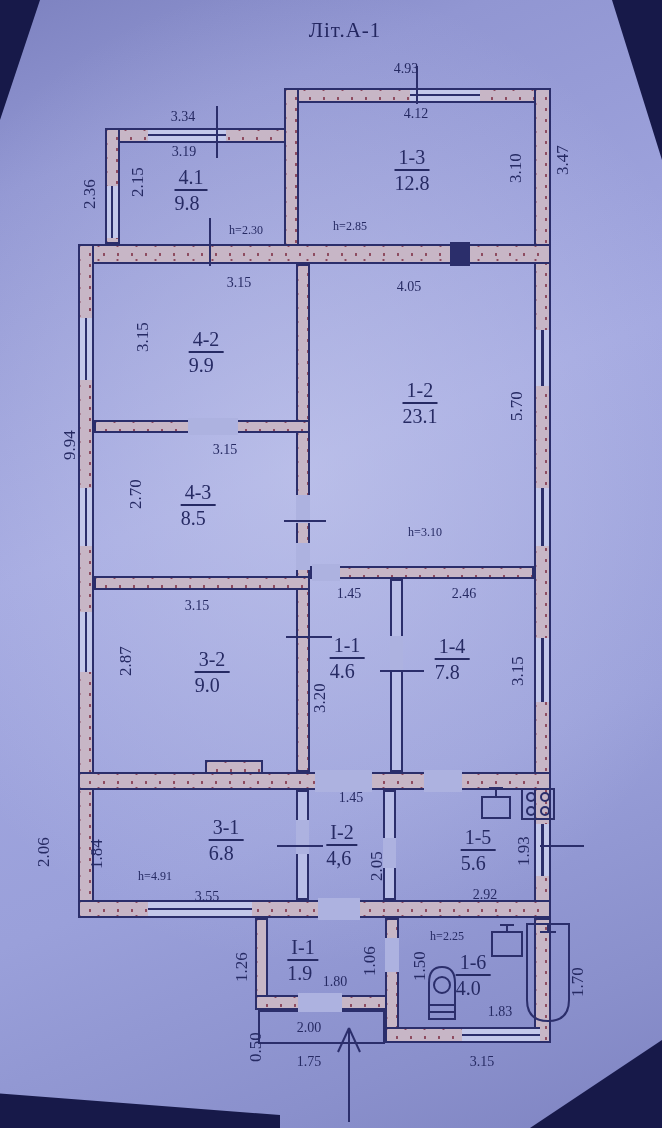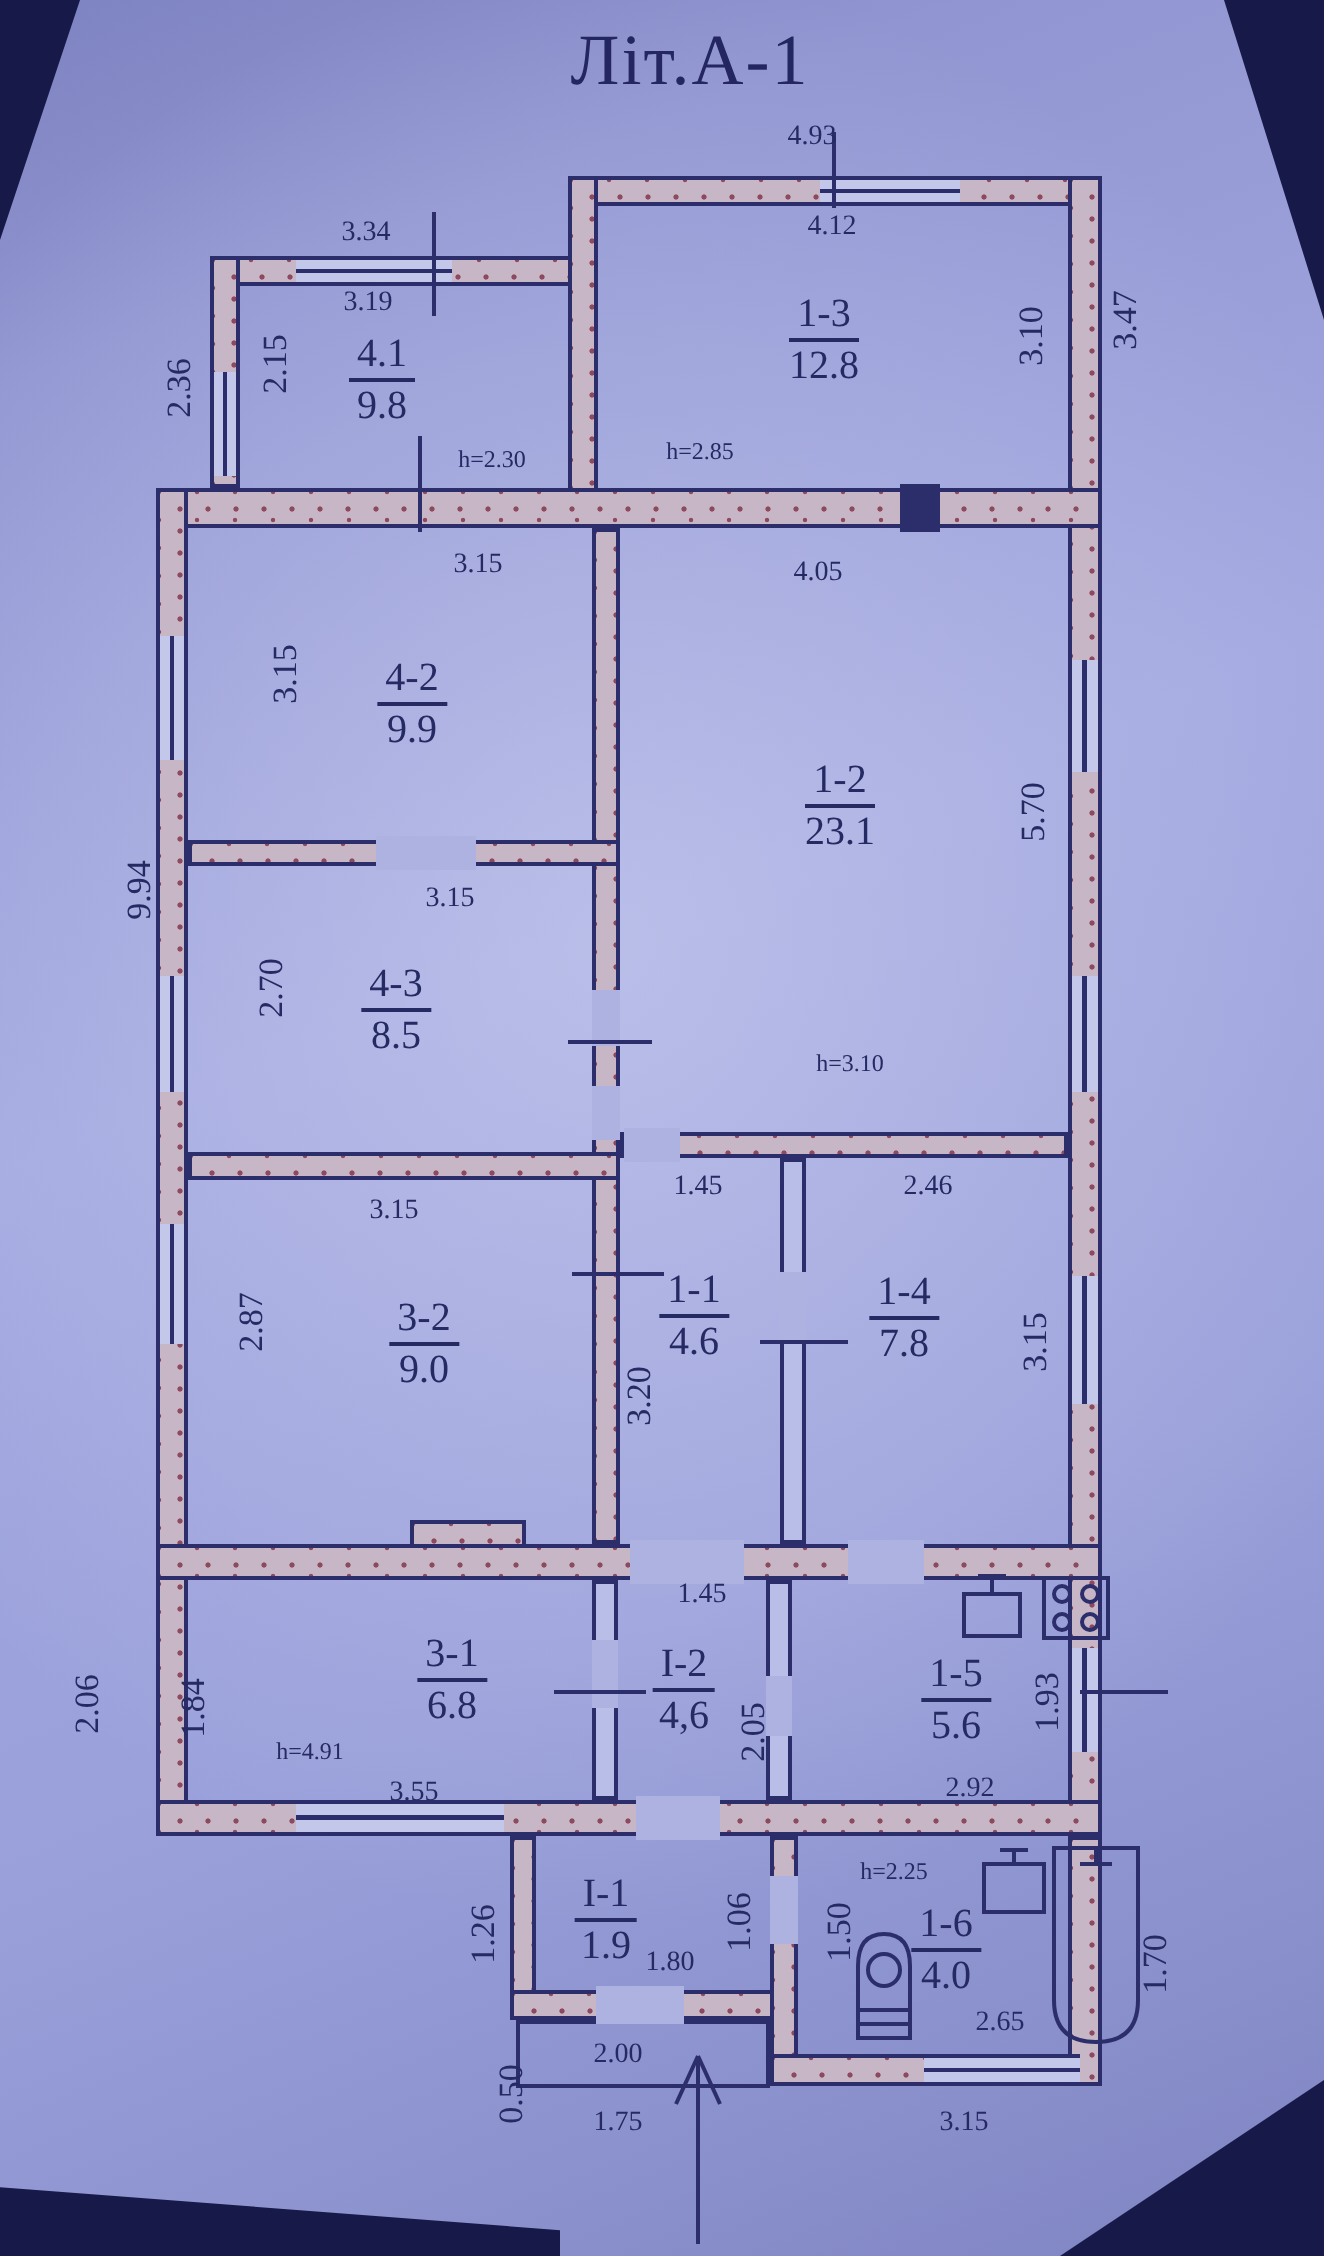--- a/index.html
+++ b/index.html
@@ -7,21 +7,21 @@
     position:relative; width:662px; height:1128px; overflow:hidden;
     font-family:"Liberation Serif", serif;
     background:
       radial-gradient(ellipse 620px 700px at 46% 42%, rgba(205,209,240,.55), rgba(0,0,0,0) 70%),
       linear-gradient(158deg, #7d82c0 0%, #9196d2 14%, #a2a7e0 42%, #9aa0da 68%, #8a90cc 88%, #7f84c2 100%);
   }
   .lab { position:absolute; color:#262a63; white-space:nowrap; transform:translate(-50%,-50%); }
   .dim  { font-size:14px; }
   .dimv { font-size:17px; transform:translate(-50%,-50%) rotate(-90deg); }
   .hgt  { font-size:12px; }
-  .room { position:absolute; transform:translate(-50%,-50%); text-align:center; color:#262a63; line-height:1.1; }
+  .room { position:absolute; transform:translate(-50%,-50%); text-align:left; color:#262a63; line-height:1.1; }
   .room .rid  { display:inline-block; font-size:20px; border-bottom:2px solid #262a63; padding:0 4px 1px; }
   .room .rarea{ font-size:20px; padding-top:1px; }
   .w { position:absolute; box-sizing:border-box; border:2px solid #2b2e6b;
        background-color:#c7b6c6;
        background-image:
          radial-gradient(circle, #8d4a5e 1.1px, rgba(0,0,0,0) 1.5px),
          radial-gradient(circle, #8d4a5e .9px, rgba(0,0,0,0) 1.3px);
        background-size:14px 11px, 19px 14px; background-position:3px 3px, 9px 7px; }
   .dw { position:absolute; box-sizing:border-box; border:2px solid #2b2e6b; background:#b9bee8; }
   .winH { position:absolute; box-sizing:border-box; border-top:2px solid #2b2e6b; border-bottom:2px solid #2b2e6b;
@@ -29,21 +29,21 @@
   .winV { position:absolute; box-sizing:border-box; border-left:2px solid #2b2e6b; border-right:2px solid #2b2e6b;
           background:linear-gradient(to right, rgba(0,0,0,0) 0 40%, #2b2e6b 40% 58%, rgba(0,0,0,0) 58%), #c3c8ea; }
   .gap { position:absolute; background:#adb2e0; }
   .solid { position:absolute; background:#2b2e6b; }
   .tickv { position:absolute; width:2px; background:#2b2e6b; }
   .tickh { position:absolute; height:2px; background:#2b2e6b; }
   .step { position:absolute; box-sizing:border-box; border:2px solid #2b2e6b; }
   .icon { position:absolute; }
   .icon svg { display:block; stroke:#2b2e6b; fill:none; stroke-width:2; }
   .corner { position:absolute; background:#171949; }
-  #title { position:absolute; font-size:36px; letter-spacing:1px; color:#232660; transform:translate(-50%,-50%); }
+  #title { position:absolute; font-size:21px; letter-spacing:1px; color:#232660; transform:translate(-50%,-50%); }
 </style>
 </head>
 <body>
 
 <div id="scene">
 
   <div id="title" style="left:345px; top:30px;">Літ.А-1</div>
 
   <div class="w" style="left:105px; top:128px; width:192px; height:15px;"></div>
   <div class="w" style="left:105px; top:128px; width:15px; height:116px;"></div>
@@ -187,21 +187,21 @@
   <div class="lab dim" style="left:239px; top:283px;">3.15</div>
   <div class="lab dim" style="left:409px; top:287px;">4.05</div>
   <div class="lab dim" style="left:225px; top:450px;">3.15</div>
   <div class="lab dim" style="left:197px; top:606px;">3.15</div>
   <div class="lab dim" style="left:349px; top:594px;">1.45</div>
   <div class="lab dim" style="left:464px; top:594px;">2.46</div>
   <div class="lab dim" style="left:351px; top:798px;">1.45</div>
   <div class="lab dim" style="left:207px; top:897px;">3.55</div>
   <div class="lab dim" style="left:485px; top:895px;">2.92</div>
   <div class="lab dim" style="left:335px; top:982px;">1.80</div>
-  <div class="lab dim" style="left:500px; top:1012px;">2.65</div>
+  <div class="lab dim" style="left:500px; top:1012px;">1.83</div>
   <div class="lab dim" style="left:309px; top:1028px;">2.00</div>
   <div class="lab dim" style="left:309px; top:1062px;">1.75</div>
   <div class="lab dim" style="left:482px; top:1062px;">3.15</div>
 
   <div class="lab dimv" style="left:90px; top:194px;">2.36</div>
   <div class="lab dimv" style="left:138px; top:182px;">2.15</div>
   <div class="lab dimv" style="left:516px; top:168px;">3.10</div>
   <div class="lab dimv" style="left:563px; top:160px;">3.47</div>
   <div class="lab dimv" style="left:143px; top:337px;">3.15</div>
   <div class="lab dimv" style="left:70px; top:445px;">9.94</div>

